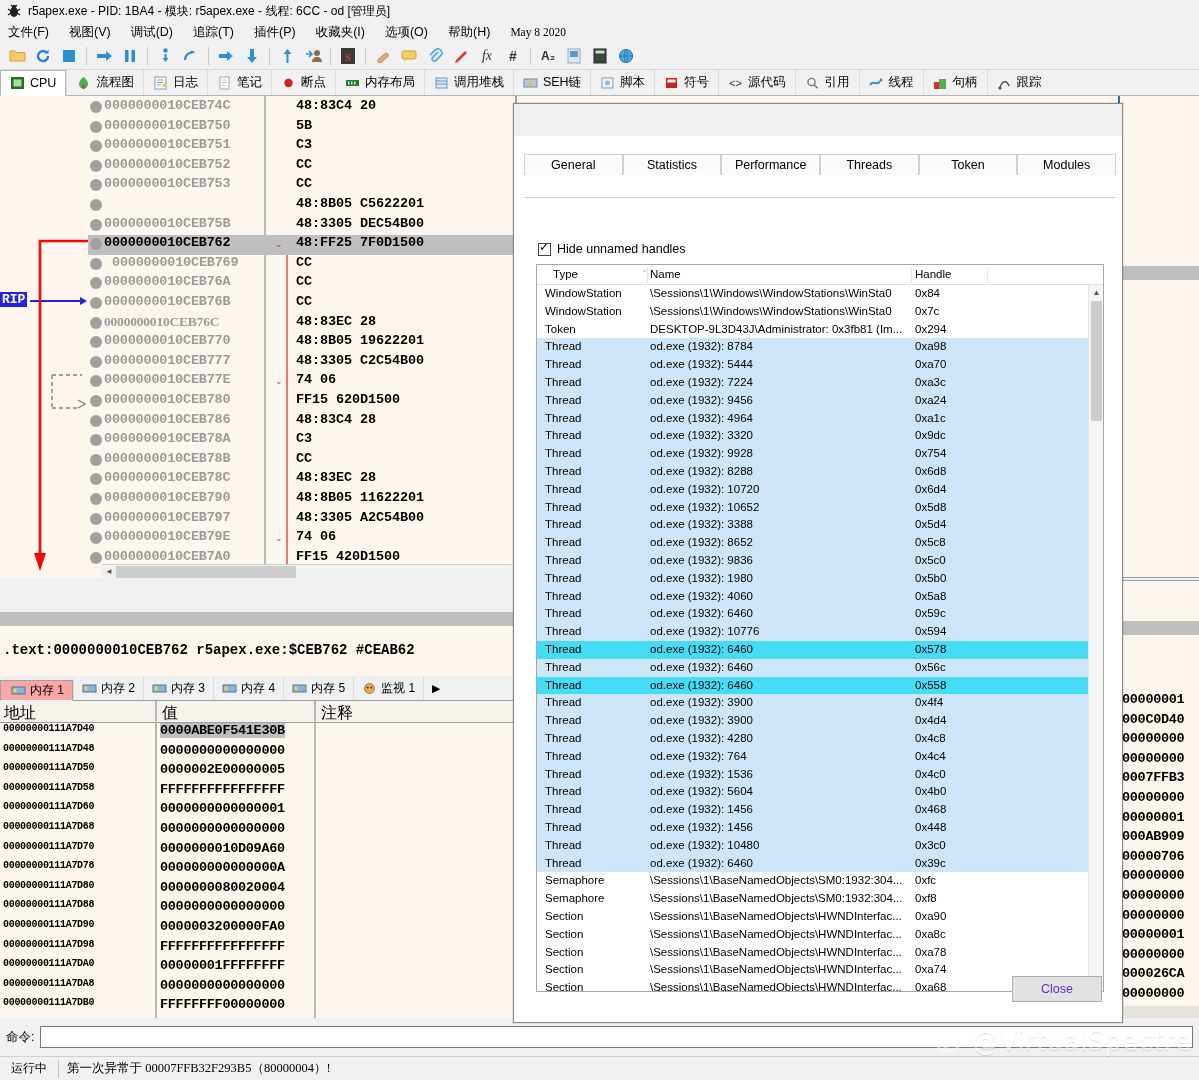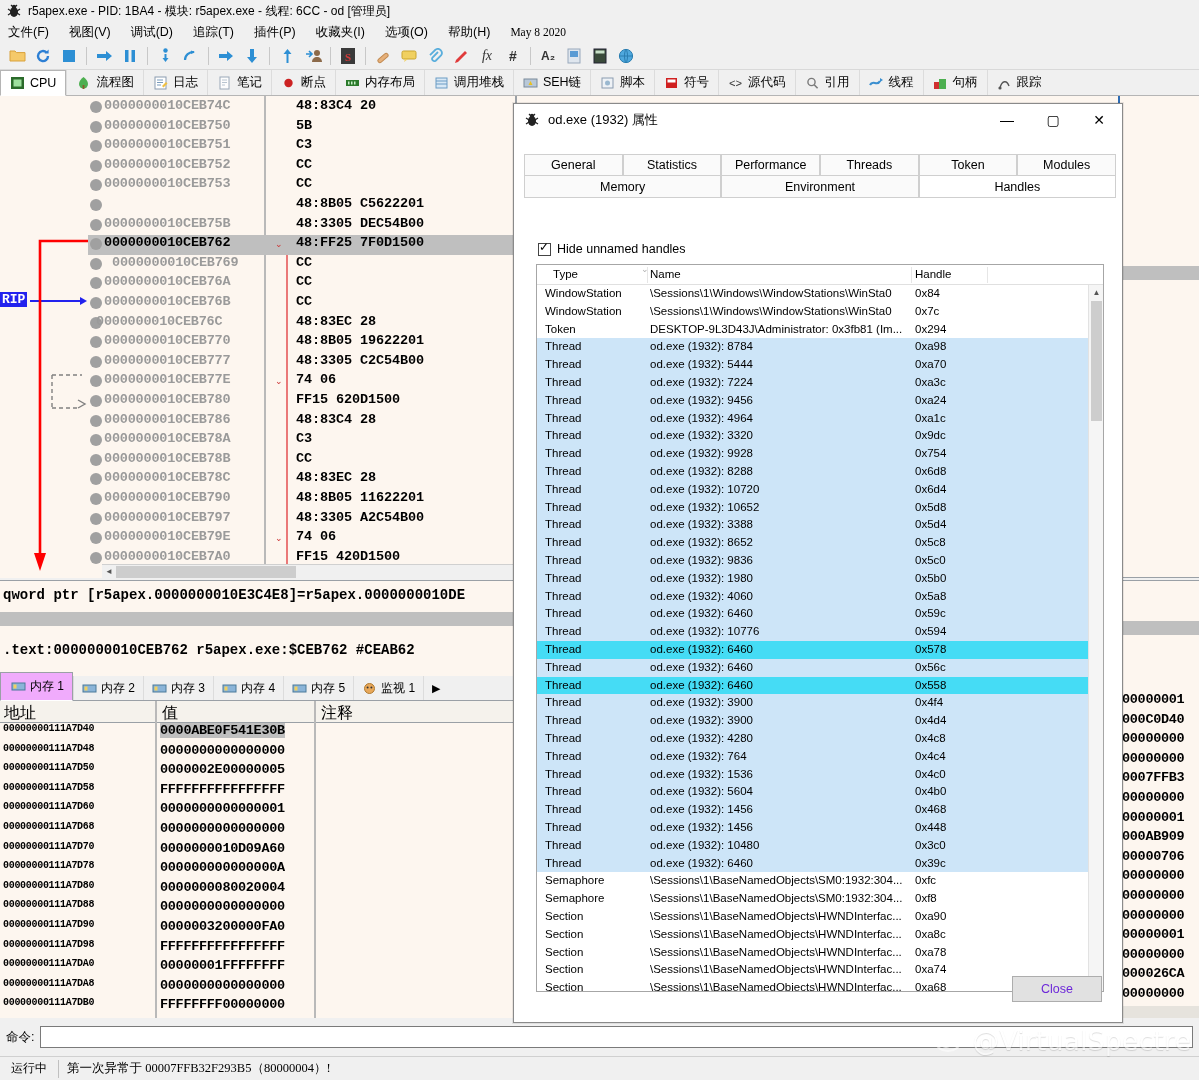--- a/index.html
+++ b/index.html
@@ -93,22 +93,22 @@
   .dumpinfo { position: absolute; left: 0; top: 626px; width: 517px; height: 50px; background: #fdf6ef; }
   .dumpinfo .txt { position: absolute; left: 3px; top: 16px;
     font-family: "Liberation Mono", monospace; font-size: 14px; font-weight: bold; color: #000; }
 
   
   .dumptabs { position: absolute; left: 0; top: 676px; width: 517px; height: 25px;
               background: #f0f0f0; display: flex; align-items: flex-end;
               border-bottom: 1px solid #9aa0a6; }
   .dtab { display: flex; align-items: center; height: 24px; padding: 0 8px; font-size: 12px;
           color: #000; border-left: 1px solid #dcdcdc; white-space: nowrap; }
-  .dtab.sel { background: #f0abfc; border: 1px solid #9aa0a6; border-bottom: 1px solid #fff;
-              height: 29px; margin-bottom: -1px; padding-left: 10px; }
+  .dtab.sel { background: #fca5a5; border: 1px solid #9aa0a6; border-bottom: 1px solid #fff;
+              height: 21px; margin-bottom: -1px; padding-left: 10px; }
   .dtab .di { width: 15px; height: 13px; margin-right: 4px; }
 
   
   .dumphdr { position: absolute; left: 0; top: 701px; width: 517px; height: 22px;
              background: #f5f2ec; border-bottom: 1px solid #9aa0a6; }
   .dumphdr .hc { position: absolute; top: 2px; font-size: 16px; color: #000;
                  font-family: "Liberation Serif", serif; }
   .dumphdr .vdiv { position: absolute; top: 0; width: 2px; height: 22px; background: #b9b9b9; }
   .dumpbody { position: absolute; left: 0; top: 723px; width: 517px; height: 295px;
               background: #fdf6ef; overflow: hidden; }
@@ -530,21 +530,21 @@
         <div class="bpdot" style="left: 90px; top: 161.8px;"></div>
         <div class="daddr" style="left: 112px; top: 158.8px;">0000000010CEB769</div>
         <div class="dbytes" style="left: 296px; top: 158.8px;">CC</div>
         <div class="bpdot" style="left: 90px; top: 181.4px;"></div>
         <div class="daddr" style="left: 104px; top: 178.4px;">0000000010CEB76A</div>
         <div class="dbytes" style="left: 296px; top: 178.4px;">CC</div>
         <div class="bpdot" style="left: 90px; top: 201px;"></div>
         <div class="daddr" style="left: 104px; top: 198px;">0000000010CEB76B</div>
         <div class="dbytes" style="left: 296px; top: 198px;">CC</div>
         <div class="bpdot" style="left: 90px; top: 220.6px;"></div>
-        <div class="daddr" style="left: 96px; top: 217.6px;">0000000010CEB76C</div>
+        <div class="daddr" style="left: 104px; top: 217.6px; font-family: Liberation Serif, serif;">0000000010CEB76C</div>
         <div class="dbytes" style="left: 296px; top: 217.6px;">48:83EC 28</div>
         <div class="bpdot" style="left: 90px; top: 240.2px;"></div>
         <div class="daddr" style="left: 104px; top: 237.2px;">0000000010CEB770</div>
         <div class="dbytes" style="left: 296px; top: 237.2px;">48:8B05 19622201</div>
         <div class="bpdot" style="left: 90px; top: 259.8px;"></div>
         <div class="daddr" style="left: 104px; top: 256.8px;">0000000010CEB777</div>
         <div class="dbytes" style="left: 296px; top: 256.8px;">48:3305 C2C54B00</div>
         <div class="bpdot" style="left: 90px; top: 279.4px;"></div>
         <div class="daddr" style="left: 104px; top: 276.4px;">0000000010CEB77E</div>
         <div class="jchev" style="left: 275px; top: 280.4px;">⌄</div>
@@ -577,23 +577,20 @@
         <div class="bpdot" style="left: 90px; top: 455.8px;"></div>
         <div class="daddr" style="left: 104px; top: 452.8px;">0000000010CEB7A0</div>
         <div class="dbytes" style="left: 296px; top: 452.8px;">FF15 420D1500</div>
       </div>
     <div class="hscroll">
       <div class="lbtn">◄</div>
       <div class="thumb"></div>
     </div>
   </div>
 
-  <div class="infostrip">
-    <span class="txt">qword ptr [r5apex.0000000010E3C4E8]=r5apex.0000000010DE</span>
-  </div>
   <div class="graybar"></div>
   <div class="dumpinfo">
     <span class="txt">.text:0000000010CEB762 r5apex.exe:$CEB762 #CEAB62</span>
   </div>
 
   <div class="dumptabs">
     <div class="dtab sel">
       <svg class="di" viewBox="0 0 15 13">
           <rect x="1" y="3" width="13" height="7" fill="#8ab4d8" stroke="#4a7a9a"></rect>
           <rect x="2.5" y="4.5" width="3" height="4" fill="#f0d060"></rect>
@@ -756,47 +753,29 @@
     <svg class="weye" viewBox="0 0 34 28">
       <ellipse cx="14" cy="17" rx="12" ry="9" fill="none" stroke="#fff" stroke-width="2"></ellipse>
       <ellipse cx="12" cy="18" rx="5" ry="4" fill="none" stroke="#fff" stroke-width="2"></ellipse>
       <path d="M24 8a6 6 0 0 1 6 6" fill="none" stroke="#fff" stroke-width="2"></path>
       <path d="M24 3a11 11 0 0 1 11 11" fill="none" stroke="#fff" stroke-width="2"></path>
     </svg>
     <span class="wtxt">@VirtualSpectre</span>
   </div>
 
   <div class="dlg">
-    <div class="dlg-title">
-      <svg class="bug" viewBox="0 0 16 16">
-        <ellipse cx="8" cy="9" rx="4" ry="5" fill="#222"></ellipse>
-        <circle cx="8" cy="4" r="2.2" fill="#222"></circle>
-        <path d="M2 6 L5 8 M2 12 L5 10 M14 6 L11 8 M14 12 L11 10 M5 2 L6.5 3.6 M11 2 L9.5 3.6" stroke="#222" stroke-width="1.2" fill="none"></path>
-      </svg>
-      <span class="t">od.exe (1932) 属性</span>
-      <div class="dlg-btns">
-        <div class="wb">—</div>
-        <div class="wb">▢</div>
-        <div class="wb">✕</div>
-      </div>
-    </div>
 
     <div class="dlg-body">
       <div class="tabrow" style="top:18px;">
         <div class="ptab">General</div>
         <div class="ptab">Statistics</div>
         <div class="ptab">Performance</div>
         <div class="ptab">Threads</div>
         <div class="ptab">Token</div>
         <div class="ptab">Modules</div>
-      </div>
-      <div class="tabrow tabrow2" style="top:39px;">
-        <div class="ptab">Memory</div>
-        <div class="ptab">Environment</div>
-        <div class="ptab sel">Handles</div>
       </div>
       <div class="tabline" style="top:61px;"></div>
 
       <div class="chk-wrap">
         <div class="chkbox"></div>
         <span class="chk-lbl">Hide unnamed handles</span>
       </div>
 
       <div class="listview">
         <div class="lv-head">

